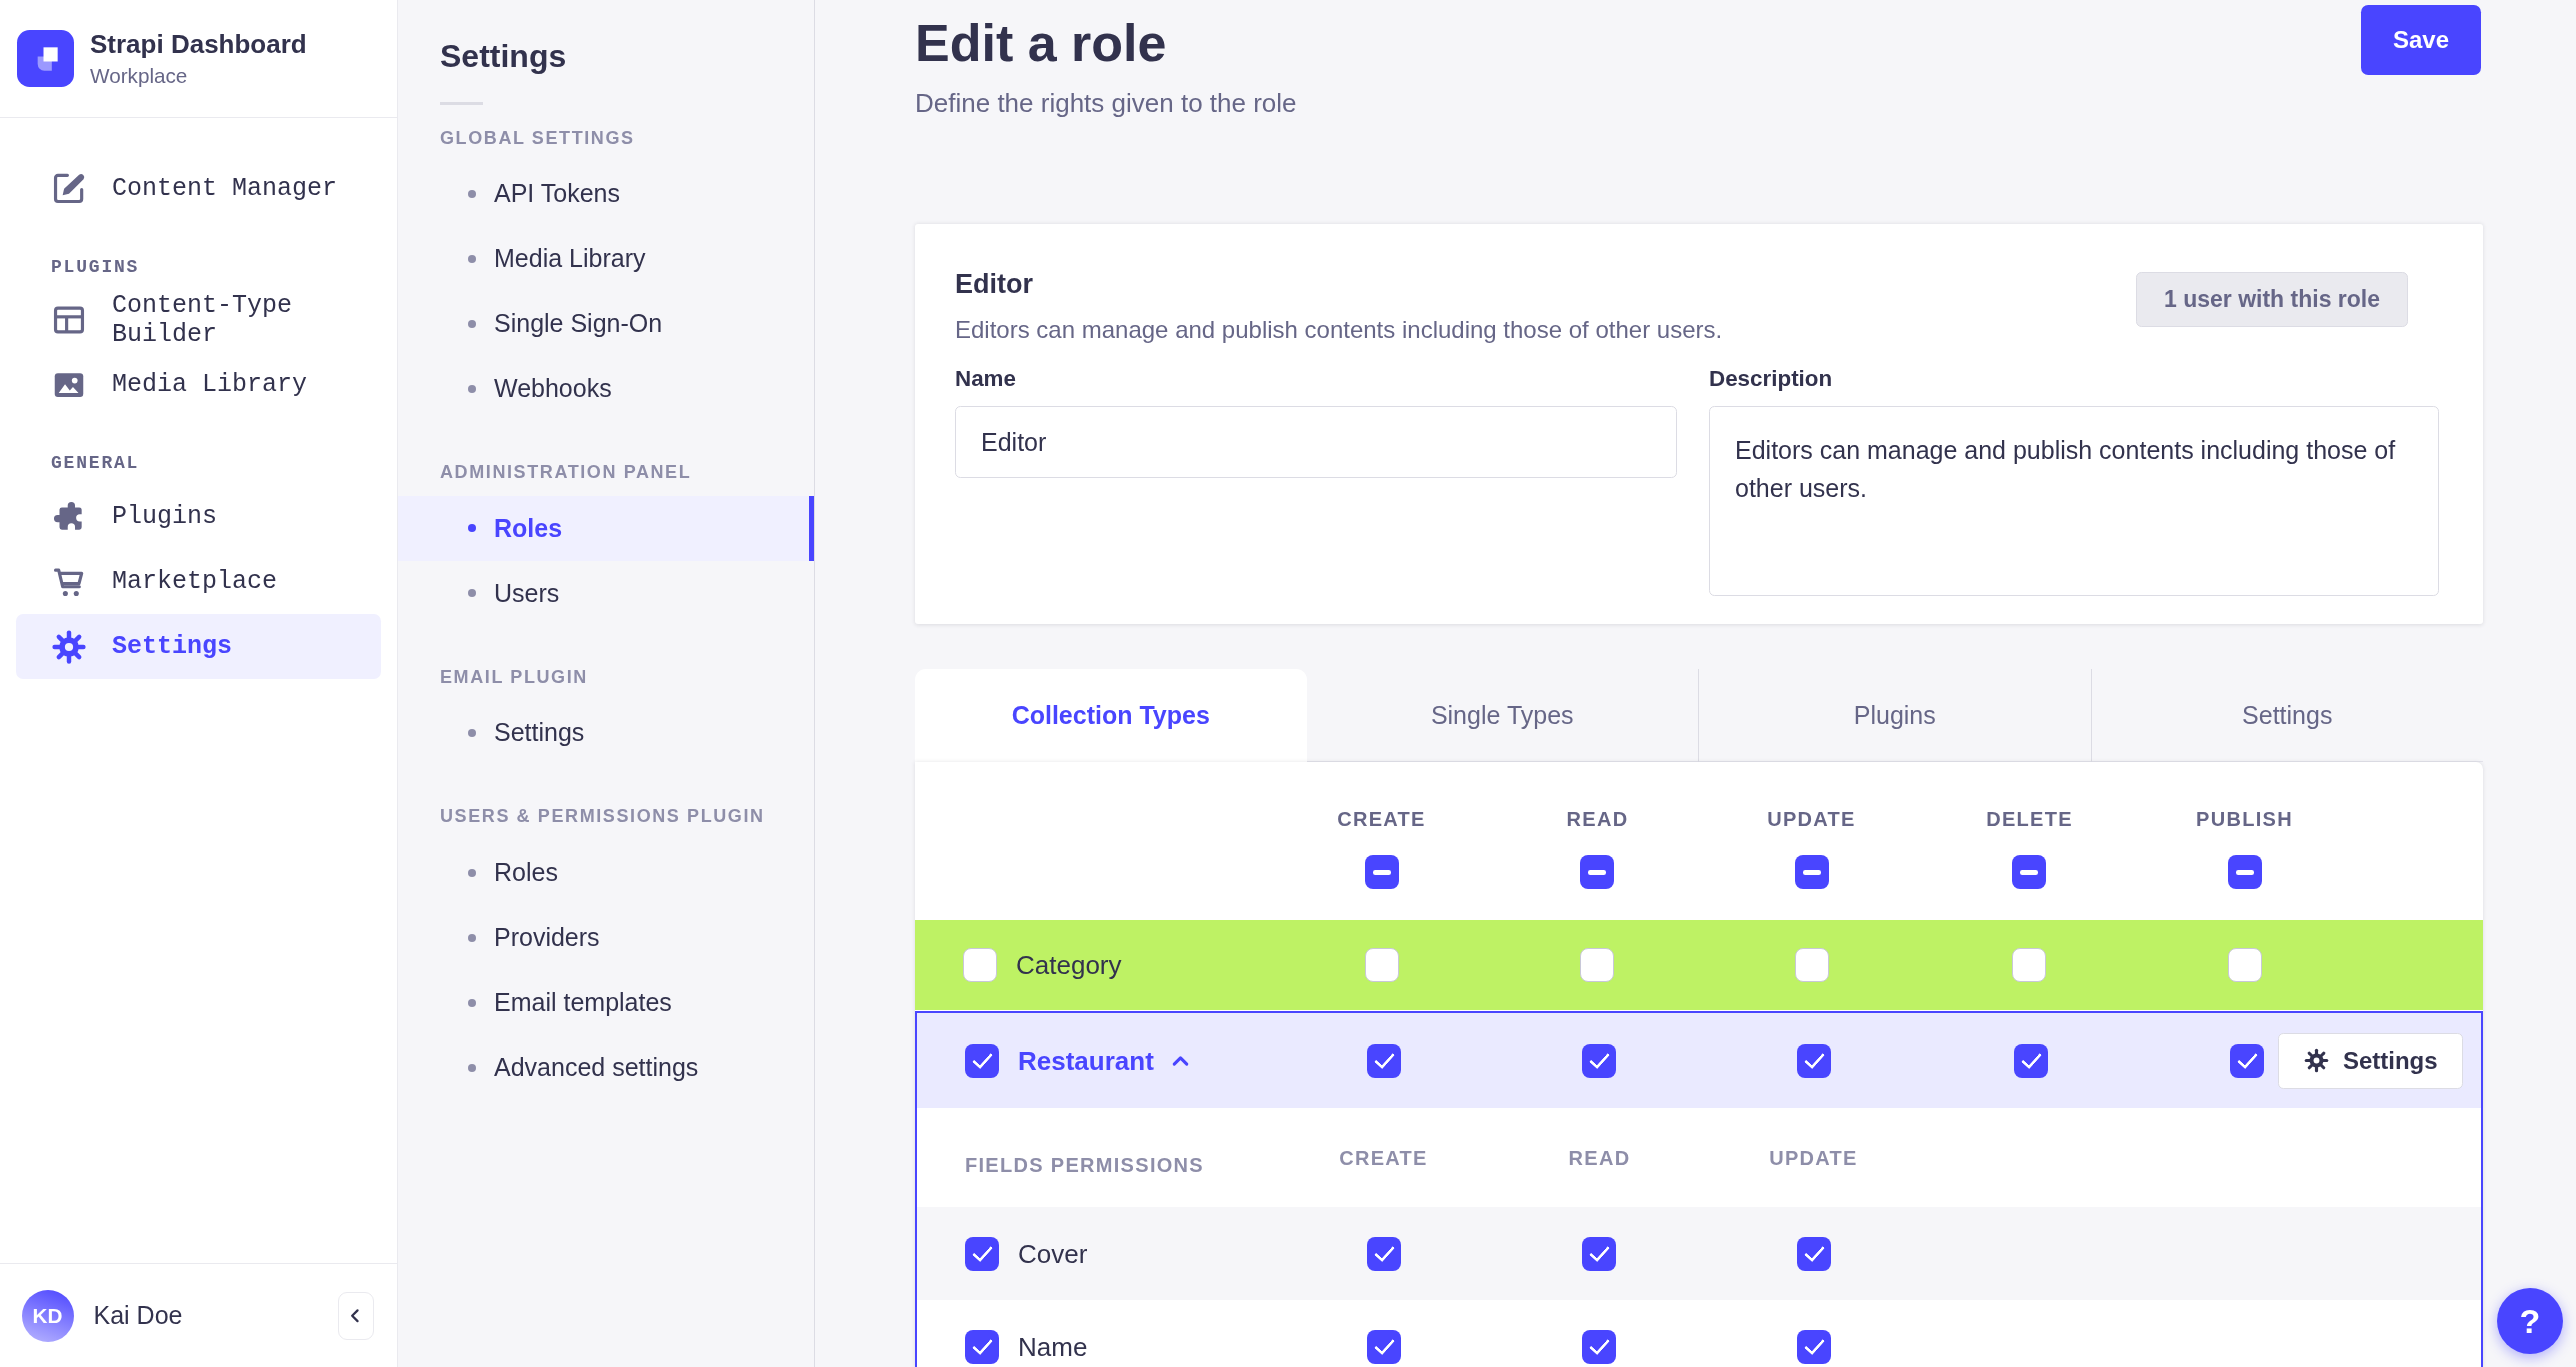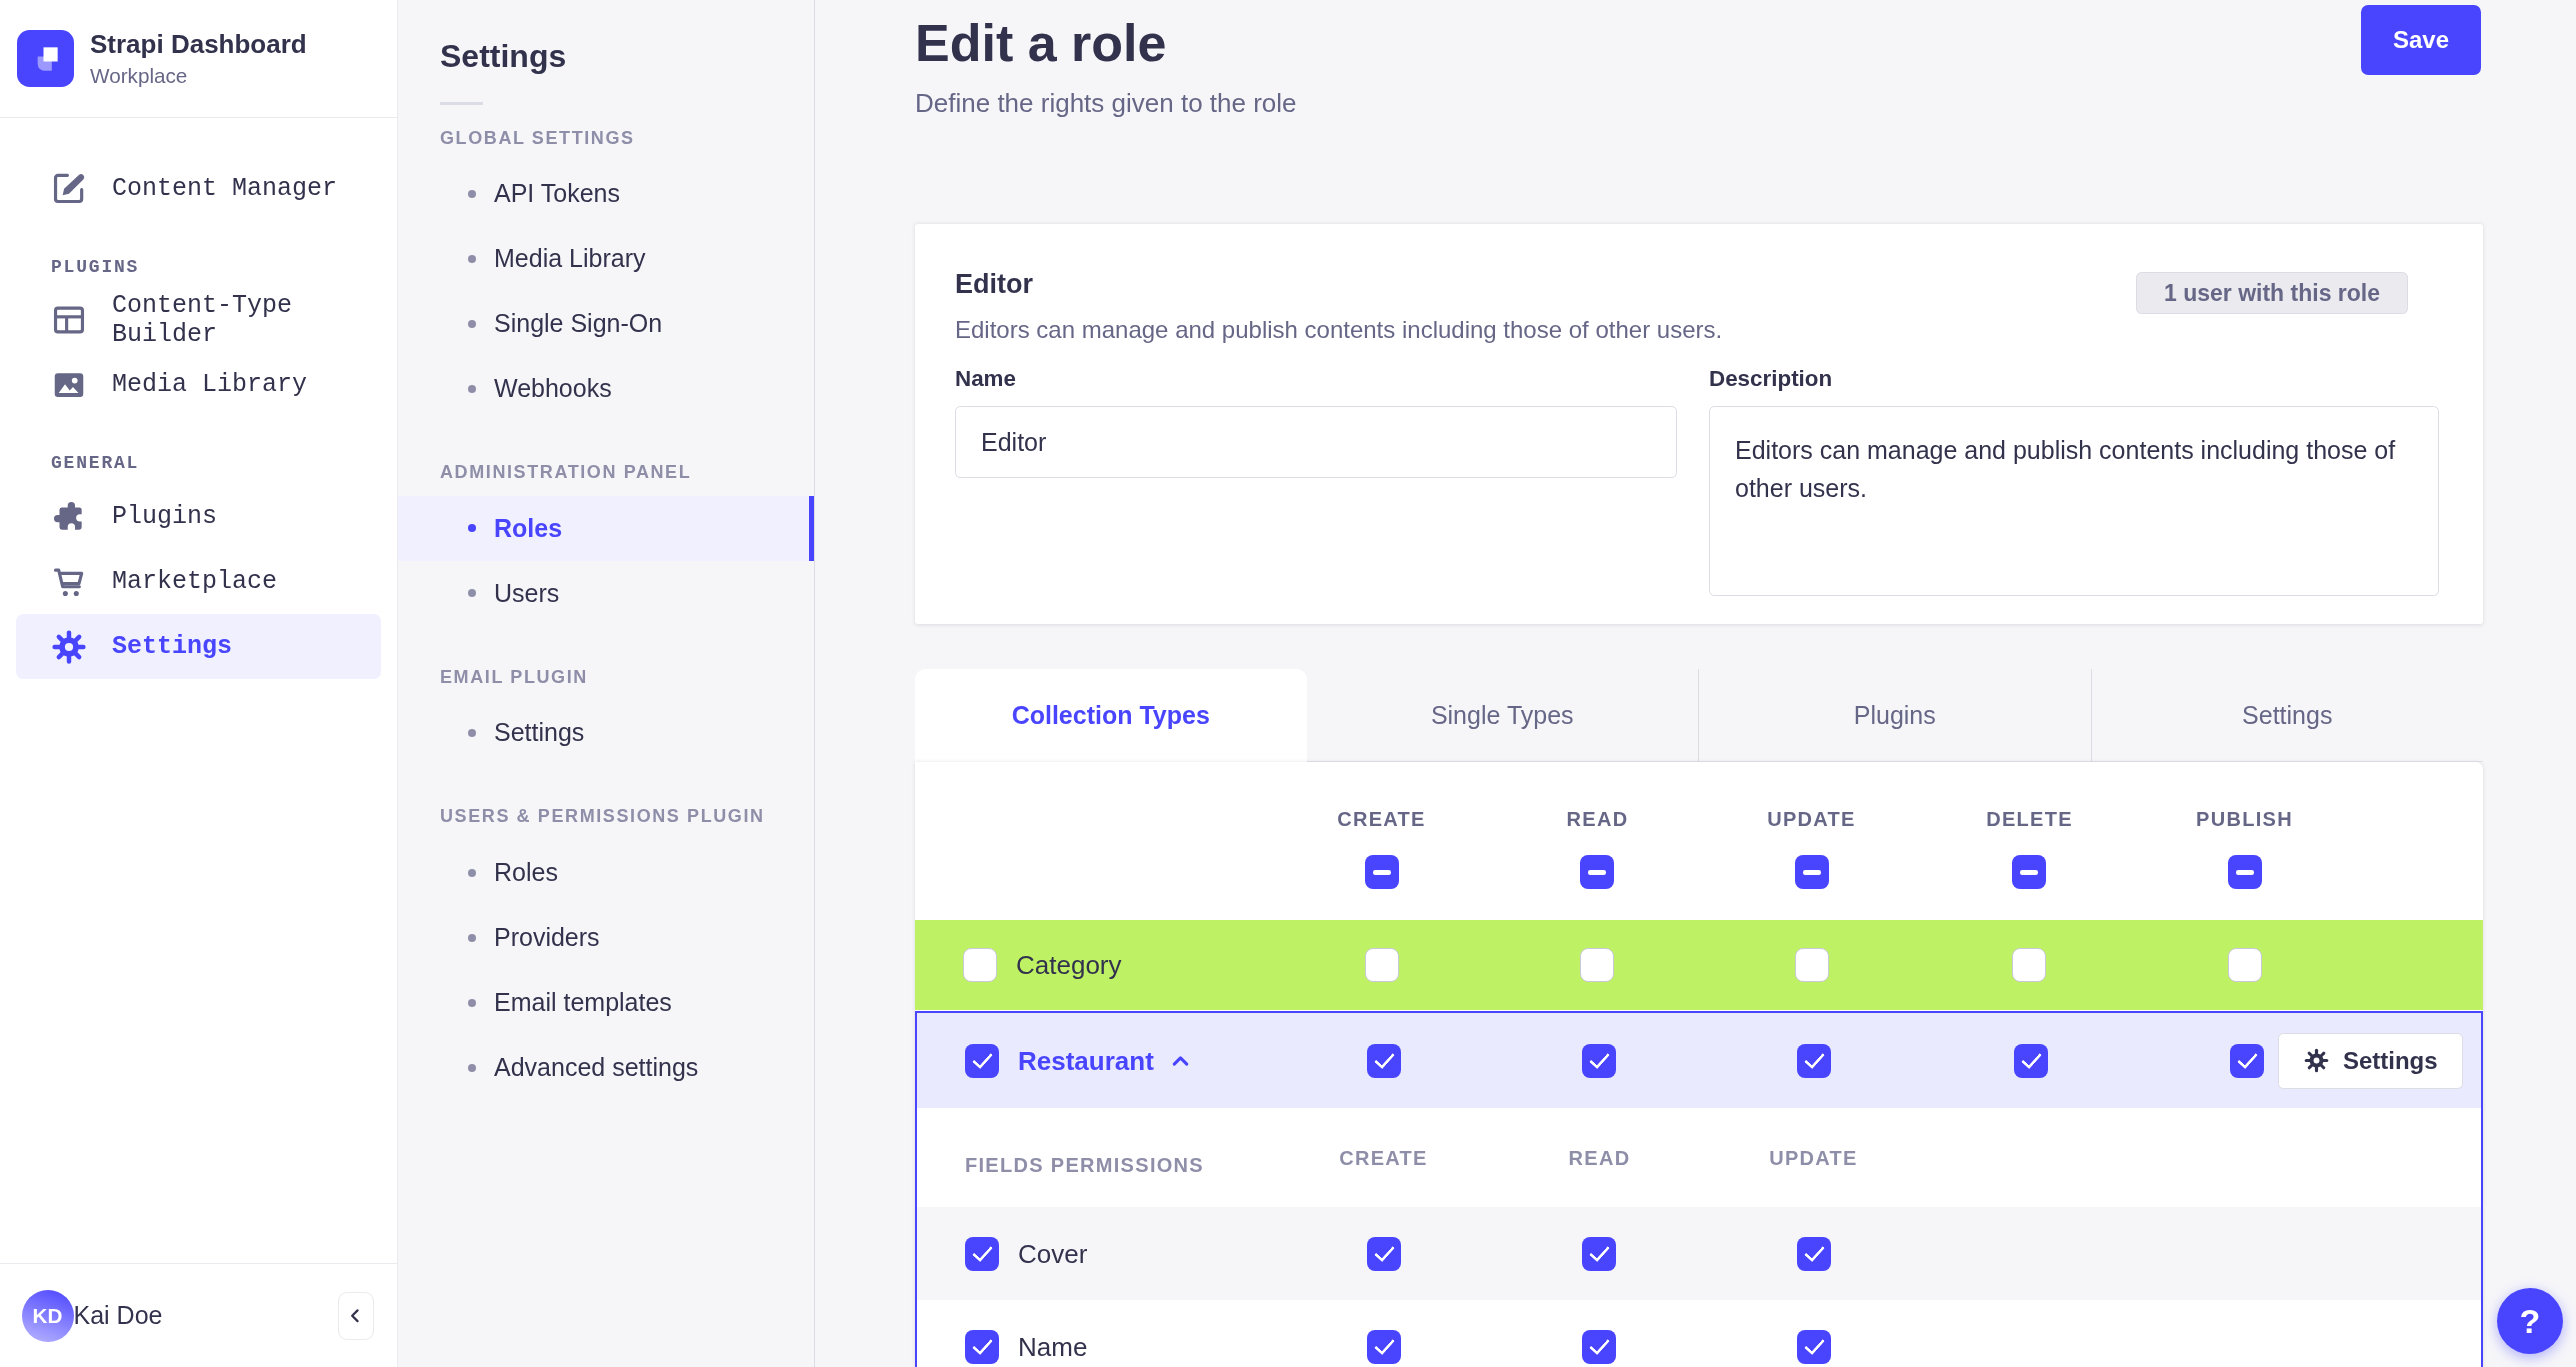--- a/index.html
+++ b/index.html
@@ -41,21 +41,21 @@
   
   .page-title { position:absolute; left:915px; top:12.6px; font-size:52px; font-weight:bold; color:#32324d; }
   .page-sub { position:absolute; left:915px; top:88px; font-size:26px; color:#666687; }
   .save-btn { position:absolute; left:2361px; top:5.4px; width:120px; height:70px; background:#4945ff; border:none; border-radius:7.2px; color:#fff; font-size:24px; font-weight:bold; font-family:inherit; cursor:pointer; }
 
   
   .card-sh { box-shadow:0 0.9px 4.5px rgba(33,33,52,.12); }
   .role-card { position:absolute; left:915px; top:224px; width:1568px; height:400px; background:#fff; border-radius:3px; }
   .rc-title { position:absolute; left:40px; top:45px; font-size:27px; font-weight:bold; }
   .rc-sub { position:absolute; left:40px; top:92px; font-size:24px; color:#666687; }
-  .users-badge { position:absolute; right:75px; top:48px; height:42px; padding:0 27px; background:#eaeaef; border:0.9px solid #dcdce4; border-radius:5.4px; font-size:23px; font-weight:bold; color:#666687; font-family:inherit; cursor:pointer;text-align:center; }
+  .users-badge { position:absolute; right:75px; top:48px; height:55px; padding:0 27px; background:#eaeaef; border:0.9px solid #dcdce4; border-radius:5.4px; font-size:23px; font-weight:bold; color:#666687; font-family:inherit; cursor:pointer;text-align:center; }
   .form-row { position:absolute; left:40px; top:142px; right:44px; display:flex; gap:32px; }
   .field1 { width:722px; flex:0 0 auto; }
   .field2 { flex:1; }
   .field-label { display:block; font-size:22.4px; font-weight:bold; color:#32324d; margin-bottom:14.4px; }
   .text-input { width:100%; height:72px; border:0.9px solid #dcdce4; border-radius:5.4px; padding:0 25px; font-size:25px; color:#32324d; font-family:inherit; background:#fff; }
   .text-area { width:100%; height:190px; border:0.9px solid #dcdce4; border-radius:5.4px; padding:25px; font-size:25px; line-height:1.5; color:#32324d; font-family:inherit; background:#fff; resize:none; }
 
   
   .tabs { position:absolute; left:915px; top:669px; width:1568px; height:93px; display:flex; }
   .tab { flex:1; display:flex; align-items:center; justify-content:center; font-size:25px; color:#666687; border-bottom:0.9px solid #e4e4ec; cursor:pointer; }
@@ -181,21 +181,21 @@
               <circle cx="12" cy="12" r="6.2"></circle>
             </g>
             <circle cx="12" cy="12" r="2.6" fill="#f0f0ff"></circle>
           </svg>
       </span>
       <span>Settings</span>
     </div>
   </div>
 
   <div class="nav-footer">
-    <div style="display:flex;align-items:center;">
+    <div style="display:flex;align-items:center;gap:20px;">
       <div class="avatar">KD</div>
       <div class="user-name">Kai Doe</div>
     </div>
     <button class="collapse-btn">
       <span style="display:flex;">
         <svg viewBox="0 0 24 24" fill="none" stroke="#32324d" stroke-width="2.5" stroke-linecap="round" stroke-linejoin="round">
             <polyline points="14,6 8,12 14,18"></polyline>
           </svg>
       </span>
     </button>

